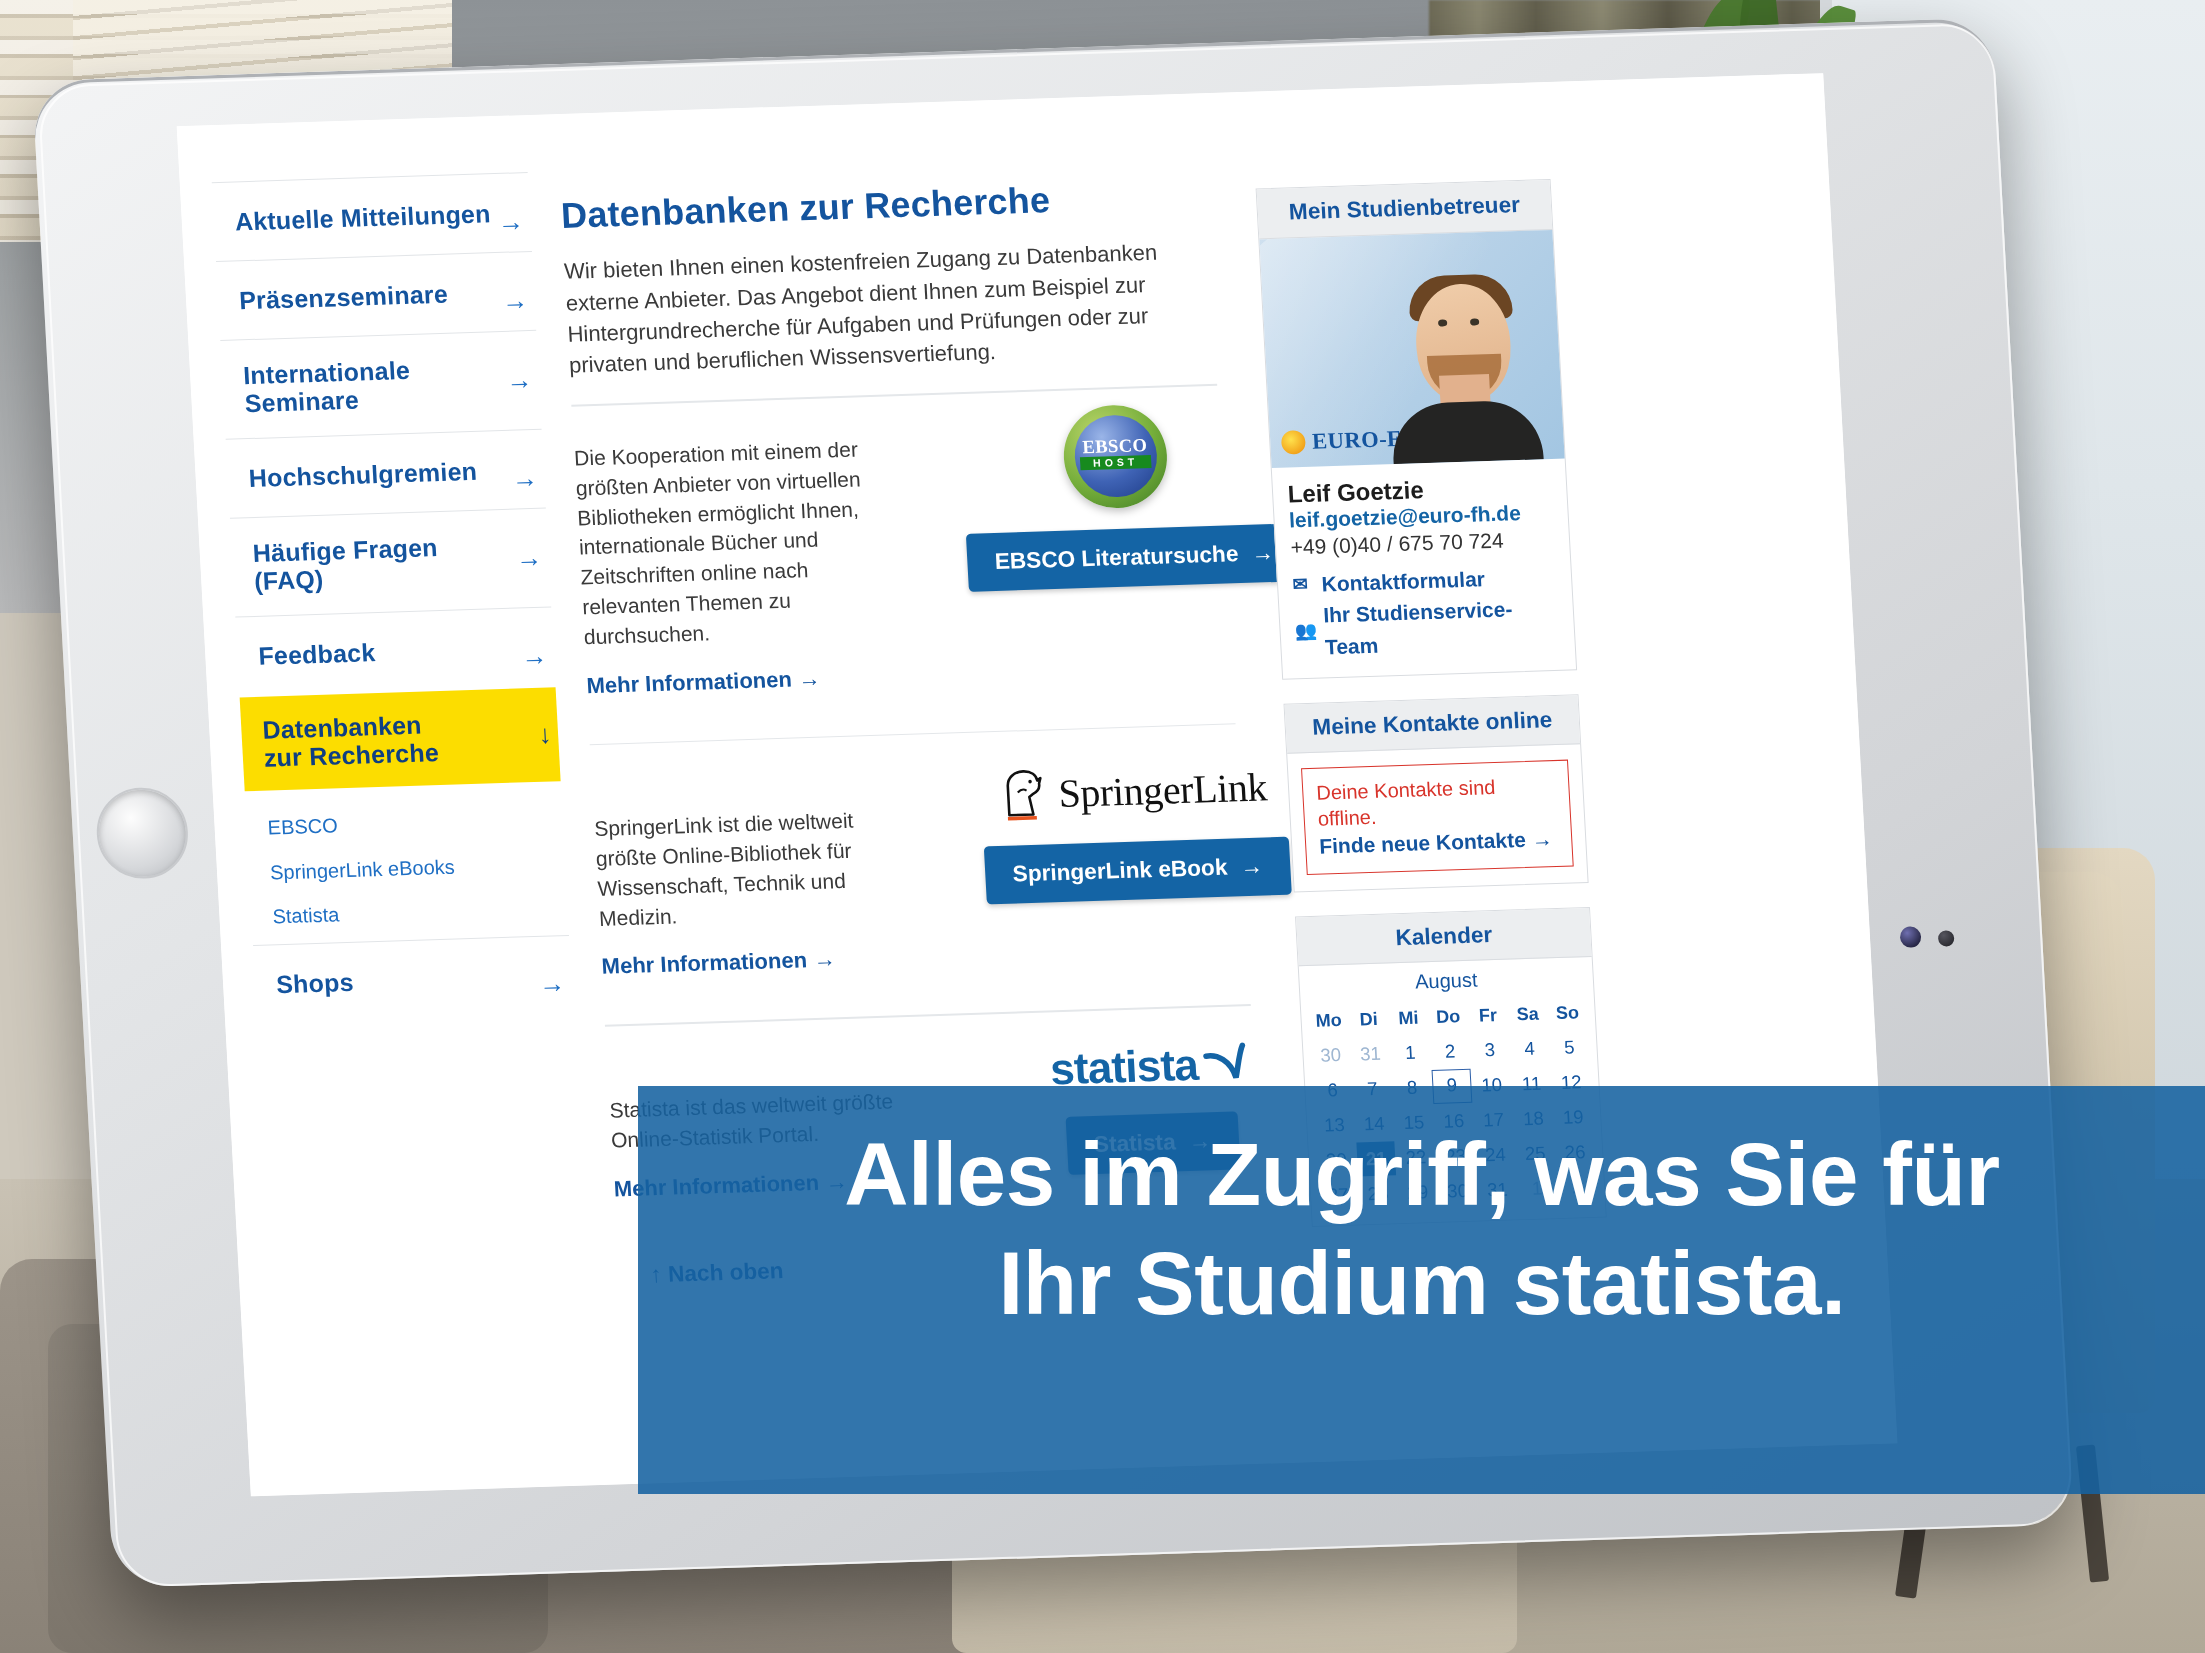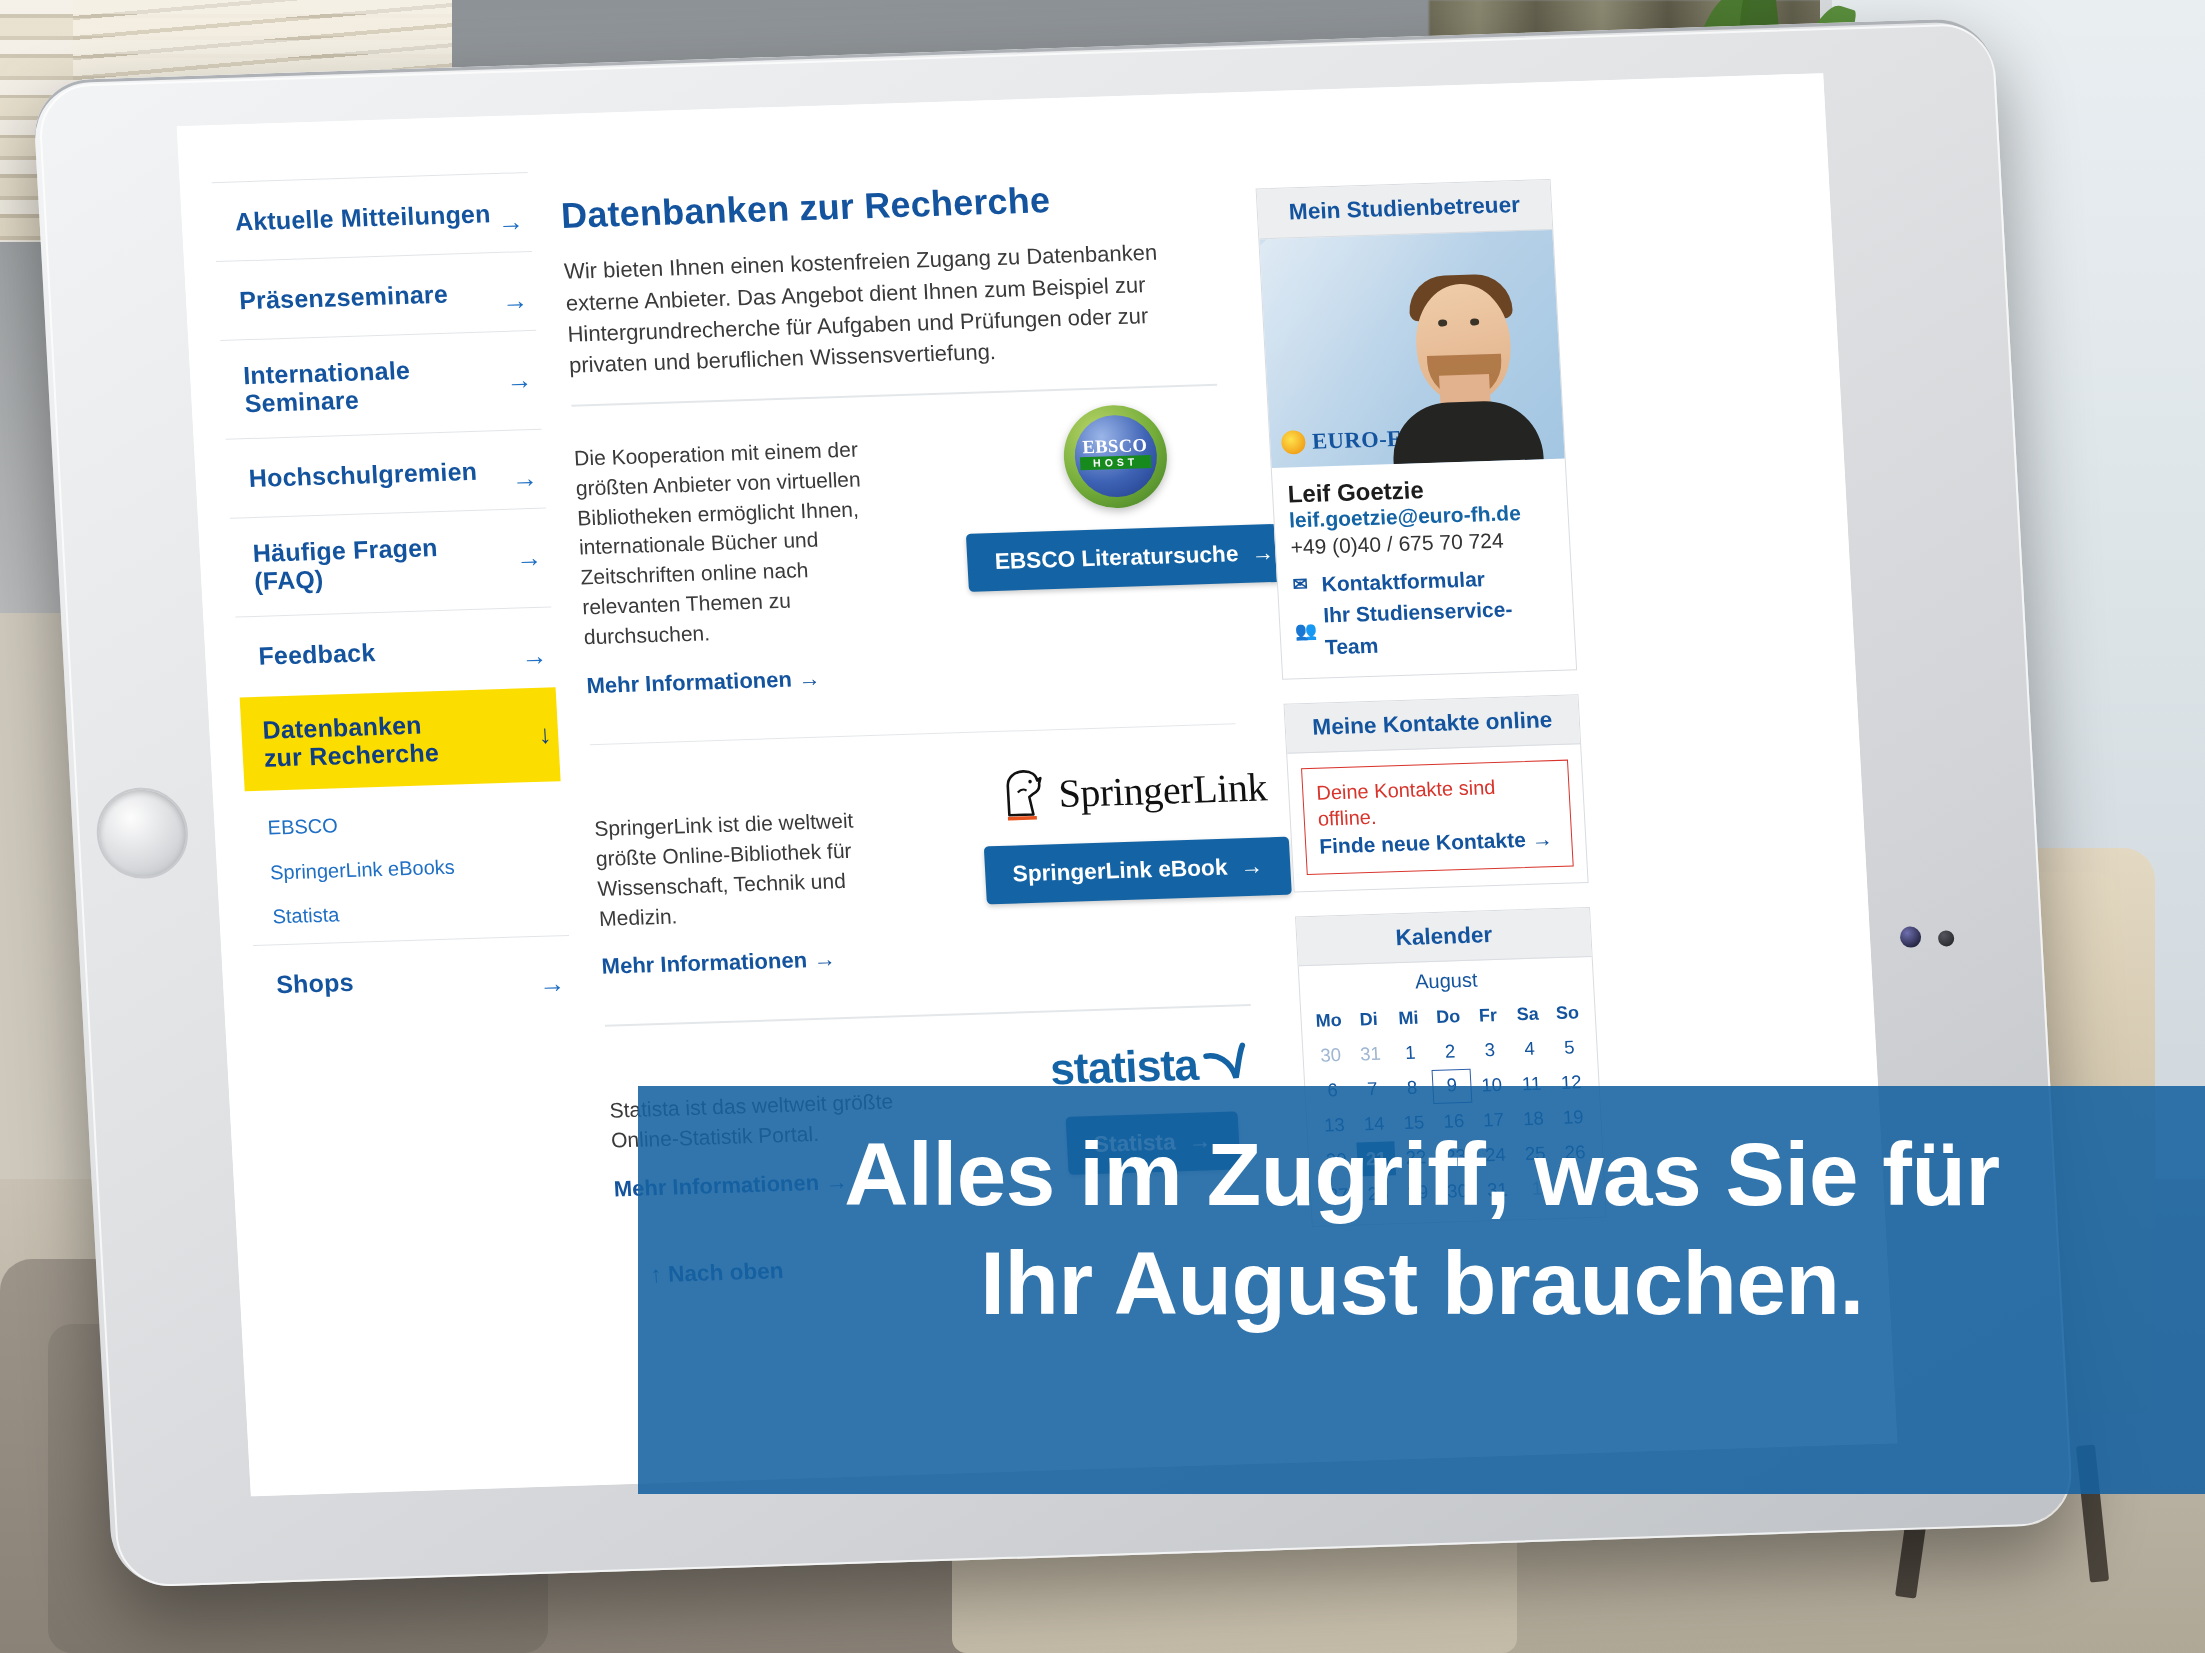--- a/index.html
+++ b/index.html
@@ -437,18 +437,18 @@
 
         </div>
       </div>
     </div>
    </div>
   </div>
 
   <div class="overlay">
     <div class="ot">
       <div>Alles im Zugriff, was Sie für</div>
-      <div>Ihr August brauchen.</div>
+      <div>Ihr Studium statista.</div>
     </div>
   </div>
 
 </div>
 
 
 </body></html>

